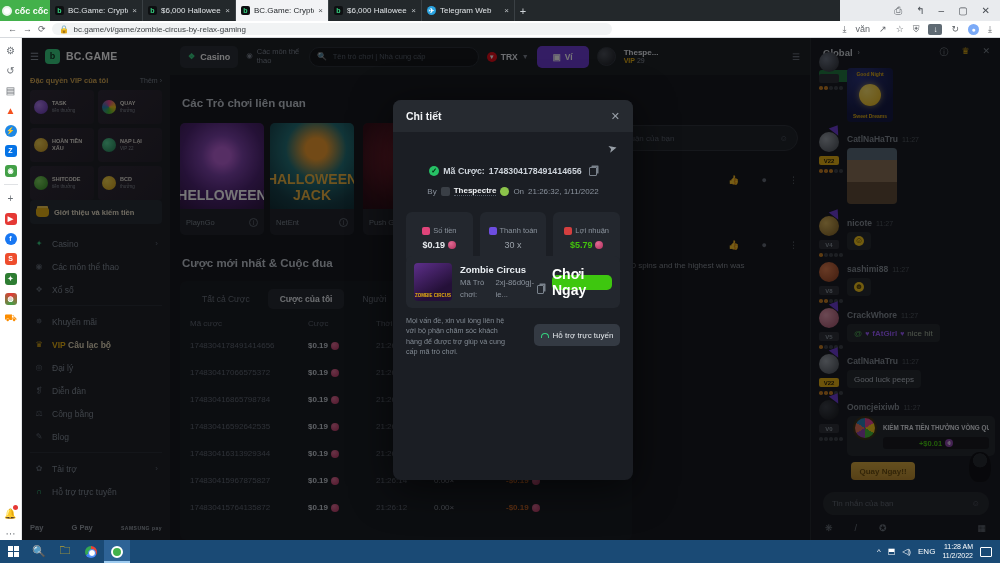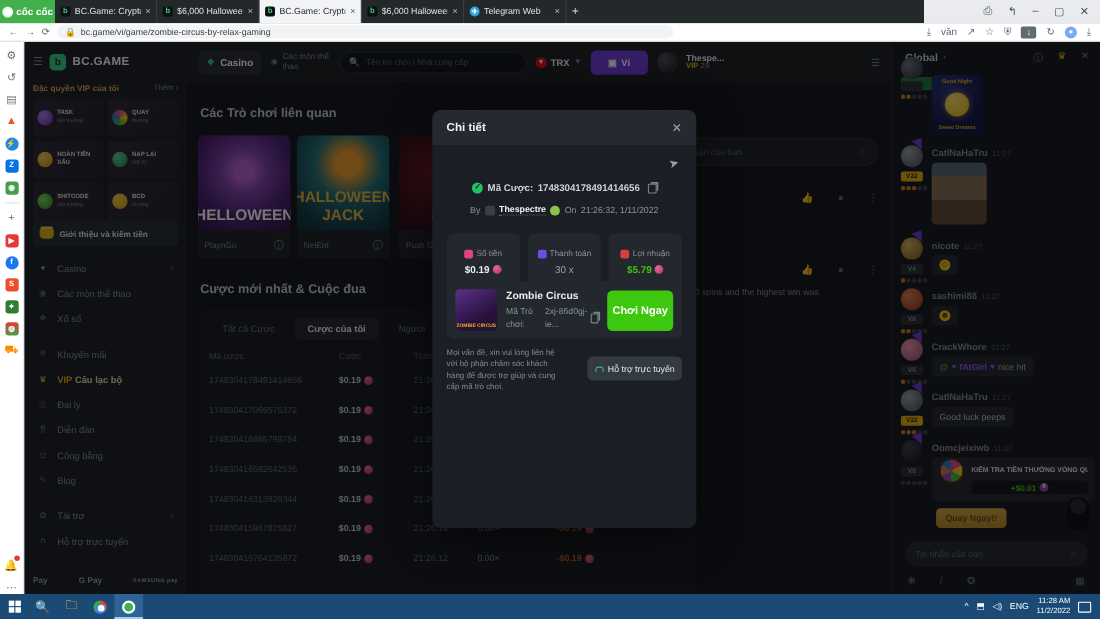--- a/index.html
+++ b/index.html
@@ -189,21 +189,21 @@
   .ic-purple { background:#6d4de0; }
   .ic-red { background:#d43f3f; border-radius:50%; }
   .stat .vv { display:flex; align-items:center; gap:3px; color:#e9edf1; font-size:9px; font-weight:bold; }
   .stat .vv.gray { color:#9aa1a9; font-weight:normal; }
   .stat .vv.green { color:#43c40c; }
   .gamerow { position:absolute; top:156px; left:13px; right:13px; height:52px; background:#23272e; border-radius:6px; display:flex; align-items:center; gap:8px; padding:0 8px; }
   .thumb { width:38px; height:38px; border-radius:4px; background:linear-gradient(150deg,#5d2f8a,#241038 70%); display:flex; align-items:flex-end; justify-content:center; color:#e9b10e; font-size:4.5px; font-weight:bold; padding-bottom:3px; text-align:center; }
   .ginf { flex:1; line-height:1.5; }
   .gname { color:#e9edf1; font-size:9.5px; font-weight:bold; }
   .gcode { color:#8a929c; font-size:7.8px; display:flex; align-items:center; }
-  .play { width:60px; height:37px; background:#3ec70f; border-radius:5px; color:#fff; font-size:10px; font-weight:bold; display:flex; align-items:center; justify-content:center; }
+  .play { width:60px; height:15px; background:#3ec70f; border-radius:5px; color:#fff; font-size:14px; font-weight:bold; display:flex; align-items:center; justify-content:center; }
   .noterow { position:absolute; top:216px; left:13px; right:13px; display:flex; gap:20px; }
   .note { flex:1; color:#828a93; font-size:7.2px; line-height:1.45; }
   .supbtn { flex:0 0 86px; height:22px; margin-top:8px; background:#343a43; border-radius:5px; color:#e4e8ec; font-size:8px; display:flex; align-items:center; justify-content:center; gap:4px; }
   .hp { width:8px; height:5px; border:1.5px solid #35d07f; border-bottom:none; border-radius:5px 5px 0 0; }
 </style>
 </head>
 <body>
 
 <div class="screen">
 

